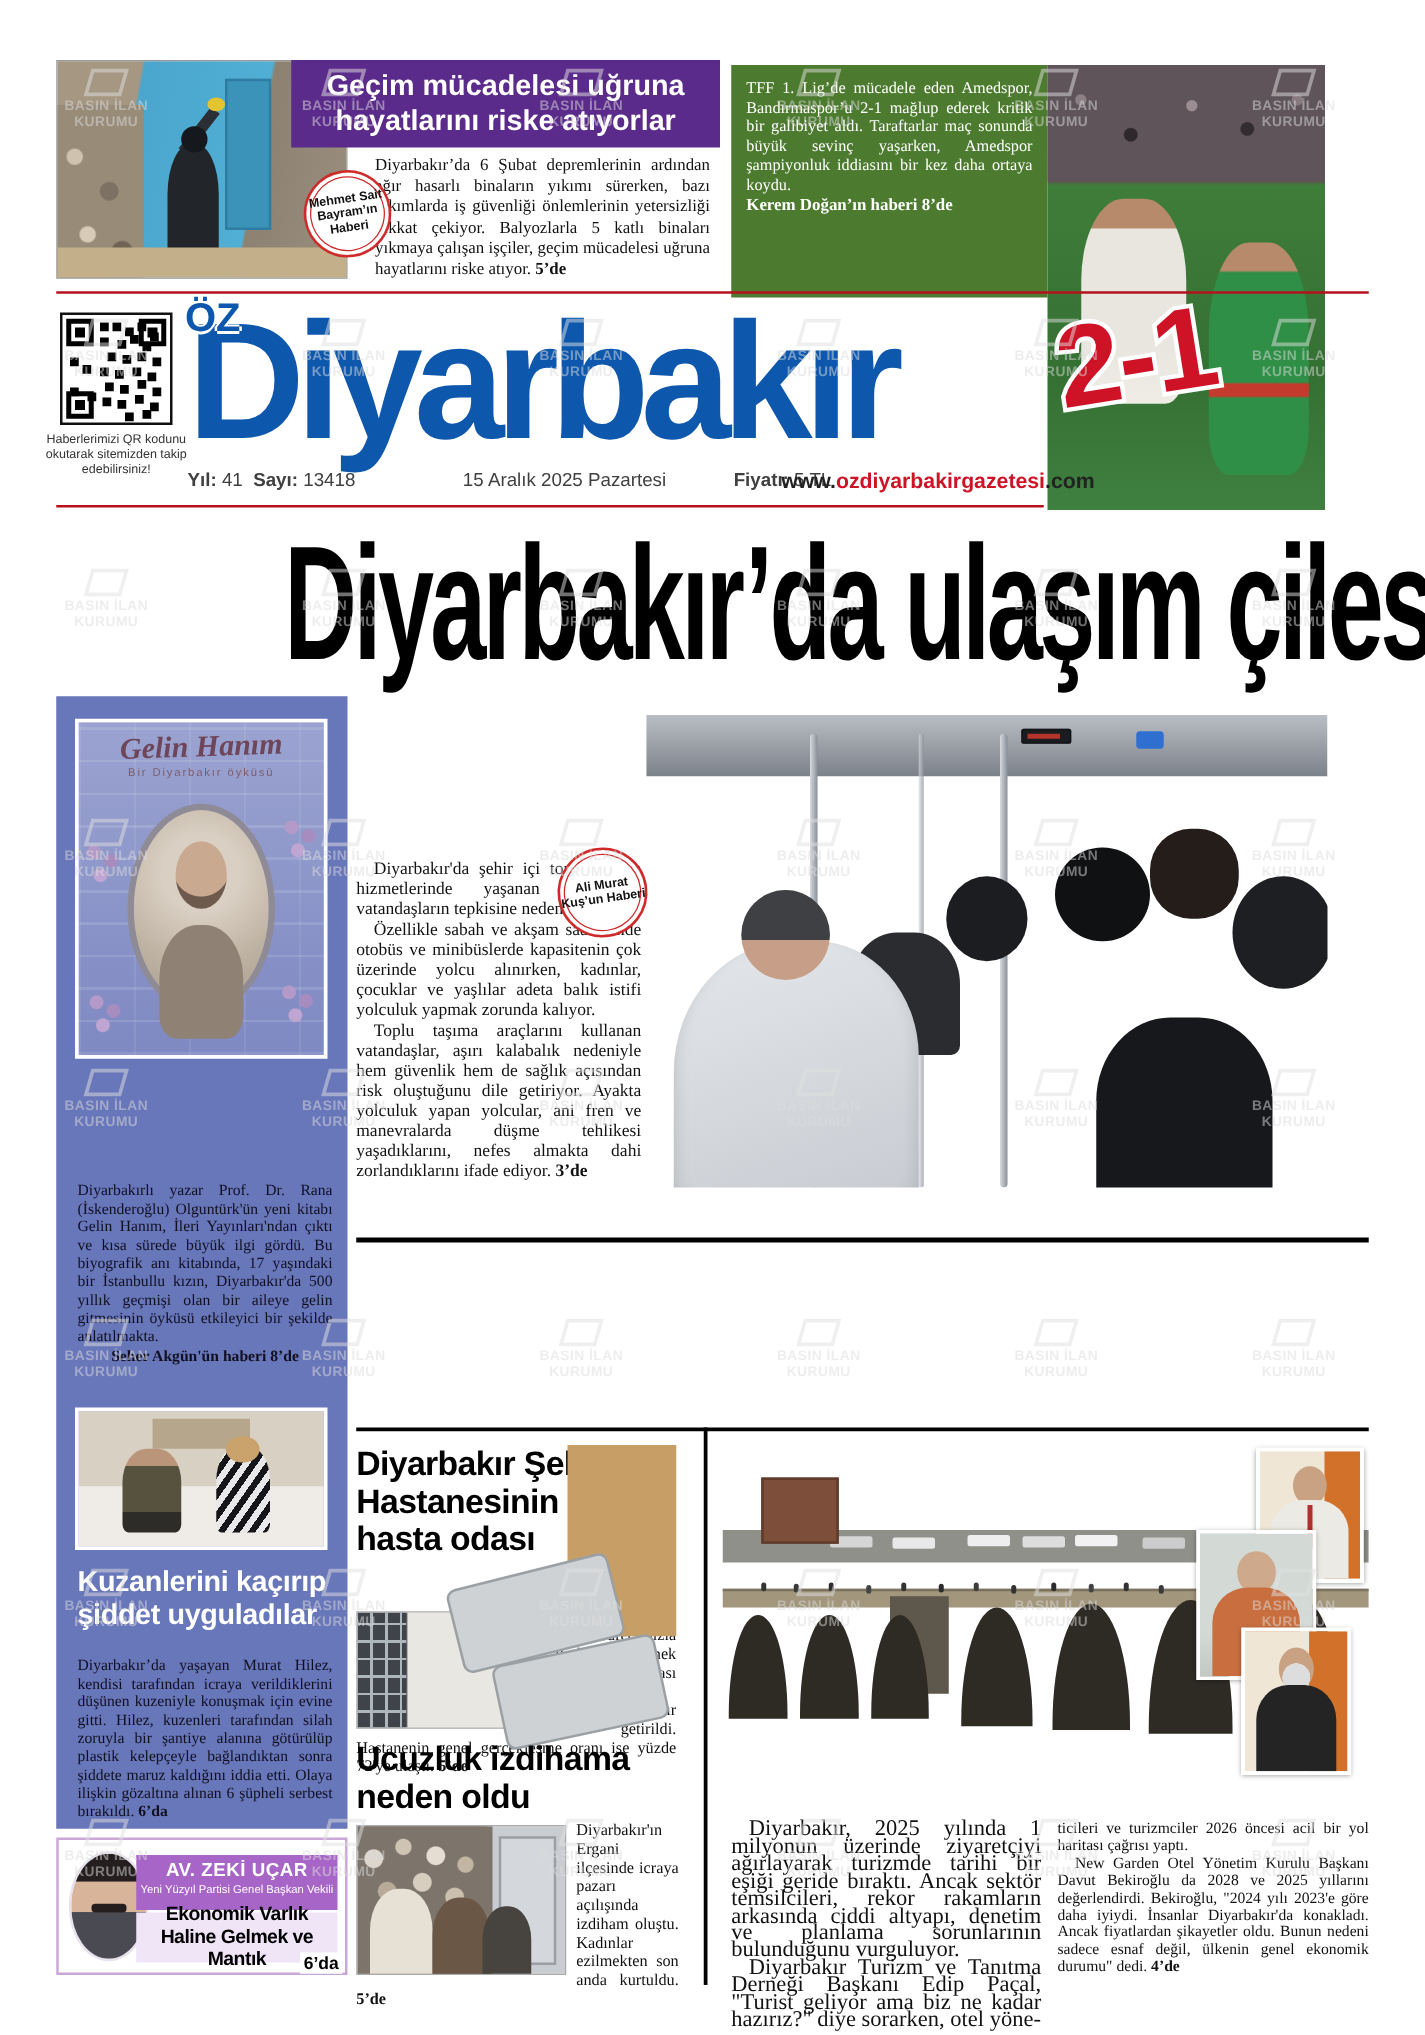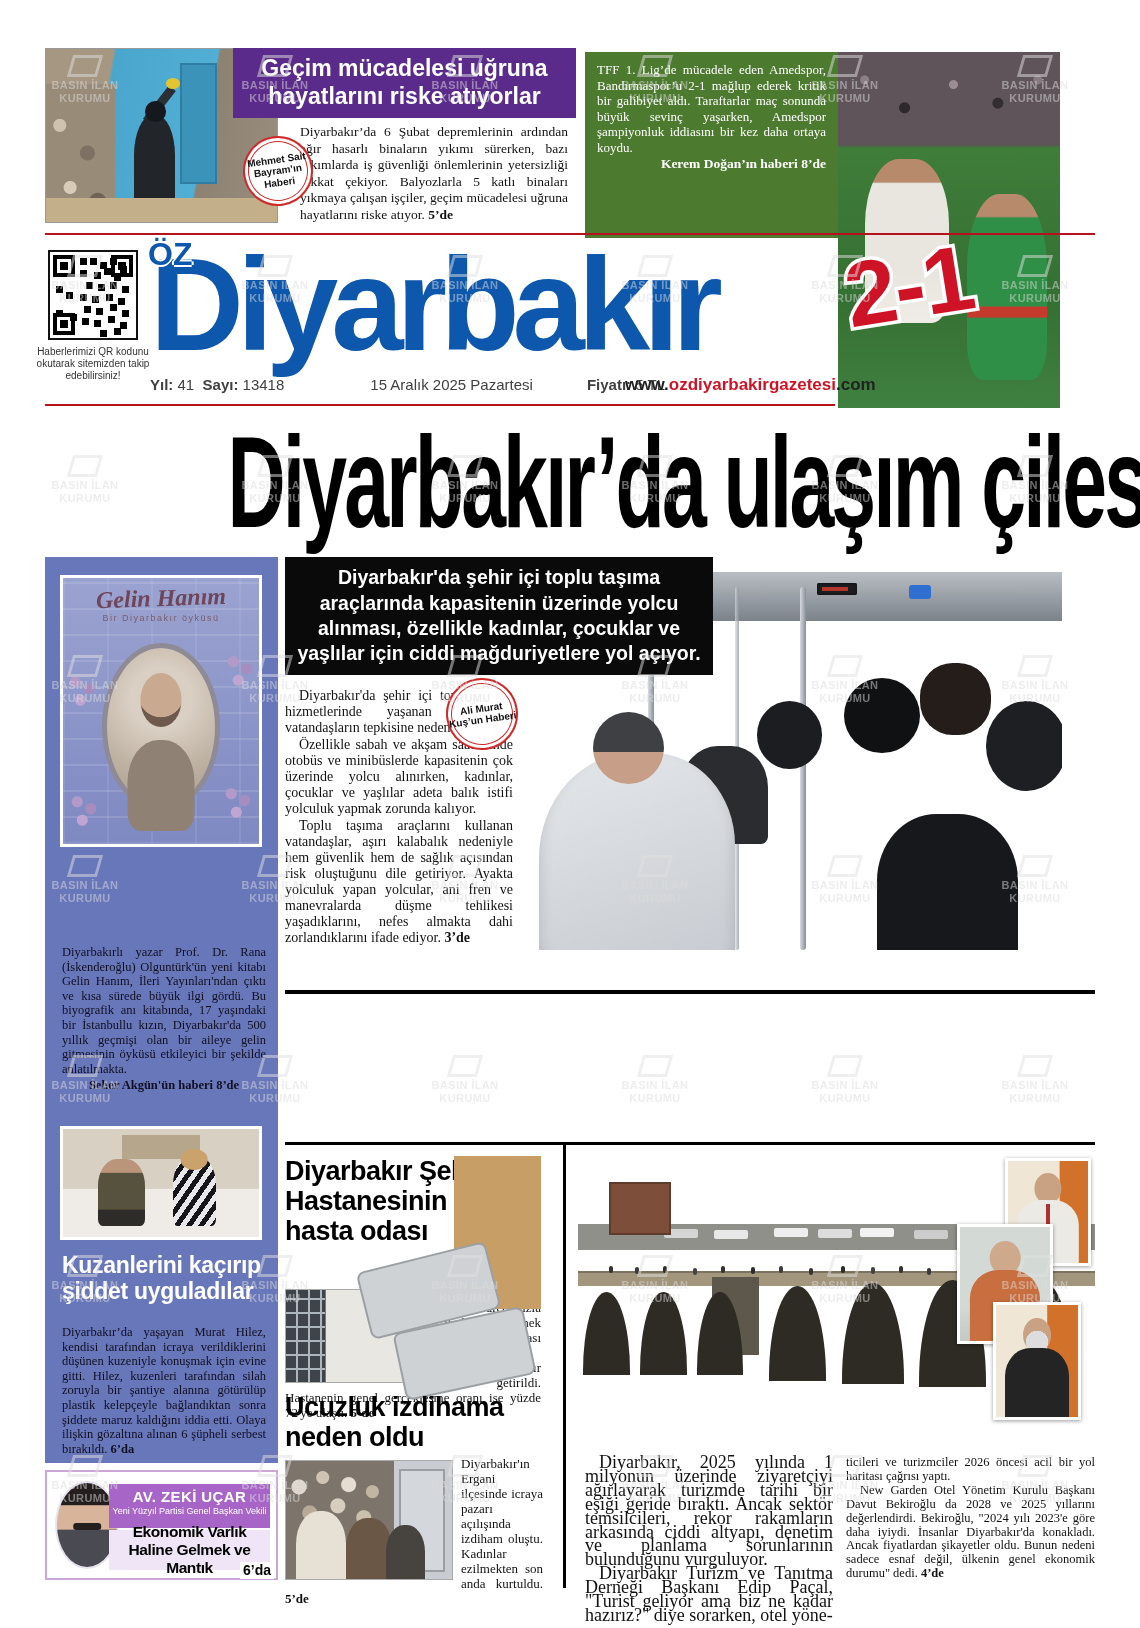--- a/index.html
+++ b/index.html
@@ -42,21 +42,21 @@
   #tl-body{left:300px;top:124px;width:268px;font-size:13.5px;line-height:16.5px}
   .stamp{border-radius:50%;background:#fff;border:2px solid #cf2a2a;box-shadow:inset 0 0 0 3px #fff,inset 0 0 0 4px #cf2a2a;
     display:flex;align-items:center;justify-content:center;text-align:center;color:#111;
     font:bold 10px/1.15 "Liberation Sans",sans-serif;transform:rotate(-8deg);z-index:4}
   #tl-stamp{left:243px;top:136px;width:70px;height:70px}
 
   
   #green-box{left:585px;top:52px;width:253px;height:186px;background:var(--green_box);z-index:2;padding:10px 12px;color:#fff}
   #green-box h2{font:bold 29px/1.05 "Liberation Sans",sans-serif;letter-spacing:-.5px;margin-bottom:7px}
   #green-box p{font-size:13px;line-height:15.5px;text-align:justify}
-  #green-box .byline{display:block;text-align:right;font-weight:bold;font-size:13.5px;margin-top:1px}
+  #green-box .byline{display:block;text-align:left;font-weight:bold;font-size:13.5px;margin-top:1px}
   #foot-photo{left:838px;top:52px;width:222px;height:356px;z-index:2;overflow:hidden;
     background:linear-gradient(180deg,#6a5d61 0%,#5c5156 26%,#3f7d3a 27%,#357033 70%,#3f8040 100%)}
   #foot-photo .crowd{position:absolute;left:0;top:0;width:100%;height:26%;
     background:radial-gradient(circle at 12% 30%,#8d8085 0 4px,transparent 5px),radial-gradient(circle at 30% 60%,#2e282c 0 5px,transparent 6px),
     radial-gradient(circle at 52% 35%,#9b8d91 0 4px,transparent 5px),radial-gradient(circle at 72% 55%,#332d31 0 5px,transparent 6px),
     radial-gradient(circle at 90% 30%,#887b80 0 4px,transparent 5px),#5f545a}
   .player{position:absolute;border-radius:40% 40% 20% 20%}
   #p-white{left:12%;top:30%;width:38%;height:46%;background:linear-gradient(180deg,#b68a6a 0 14%,#e9e6df 15% 70%,#efece6 100%)}
   #p-green{left:58%;top:40%;width:36%;height:52%;background:linear-gradient(180deg,#b68a6a 0 12%,#2f8f46 13% 60%,#c43b2e 61% 66%,#2f8f46 67% 100%)}
   #score{left:845px;top:240px;z-index:3;font:900 92px/1 "Liberation Sans",sans-serif;color:var(--score_red);
@@ -519,21 +519,20 @@
     <div class="pole" style="left:40%;width:4px;opacity:.7"></div>
     <div class="head" style="left:60%;top:28%;width:14%;height:20%;background:#101113"></div>
     <div class="head" style="left:74%;top:24%;width:13%;height:19%;background:#241d1a;border-radius:46%"></div>
     <div class="head" style="left:86%;top:34%;width:15%;height:24%;background:#1d1f22"></div>
     <div class="head" style="left:44%;top:34%;width:12%;height:18%"></div>
     <div class="head" style="left:66%;bottom:-6%;width:26%;height:42%;background:#17181b;border-radius:42% 42% 0 0"></div>
     <div class="head" style="left:30%;top:46%;width:16%;height:26%;background:#2a2c30;border-radius:42% 42% 8% 8%"></div>
     <div class="puffer"></div>
     <div class="puffer-head"></div>
   </div>
-  <div class="abs" id="black-box">Diyarbakır'da şehir içi toplu taşıma araçlarında kapasitenin üzerinde yolcu alınması, özellikle kadınlar, çocuklar ve yaşlılar için ciddi mağduriyetlere yol açıyor.</div>
   <div class="abs stamp" id="tr-stamp">Ali Murat Kuş’un Haberi</div>
   <div class="abs just" id="tr-body">
     <p class="ind">Diyarbakır'da şehir içi toplu taşıma hizmetlerinde yaşanan yoğunluk, vatandaşların tepkisine neden oluyor.</p>
     <p class="ind">Özellikle sabah ve akşam saatlerinde otobüs ve minibüslerde kapasitenin çok üzerinde yolcu alınırken, kadınlar, çocuklar ve yaşlılar adeta balık istifi yolculuk yapmak zorunda kalıyor.</p>
     <p class="ind"><span>Toplu taşıma araçlarını kullanan vatandaşlar, aşırı kalabalık nedeniyle hem güvenlik hem de sağlık açısından risk oluştuğunu dile getiriyor. Ayakta yolculuk yapan yolcular, ani fren ve manevralarda düşme tehlikesi yaşadıklarını, nefes almakta dahi zorlandıklarını ifade ediyor.</span>
       <span class="pref">3’de</span></p>
   </div>
 
   <div class="abs" id="panel">
     <div id="book-cover">

